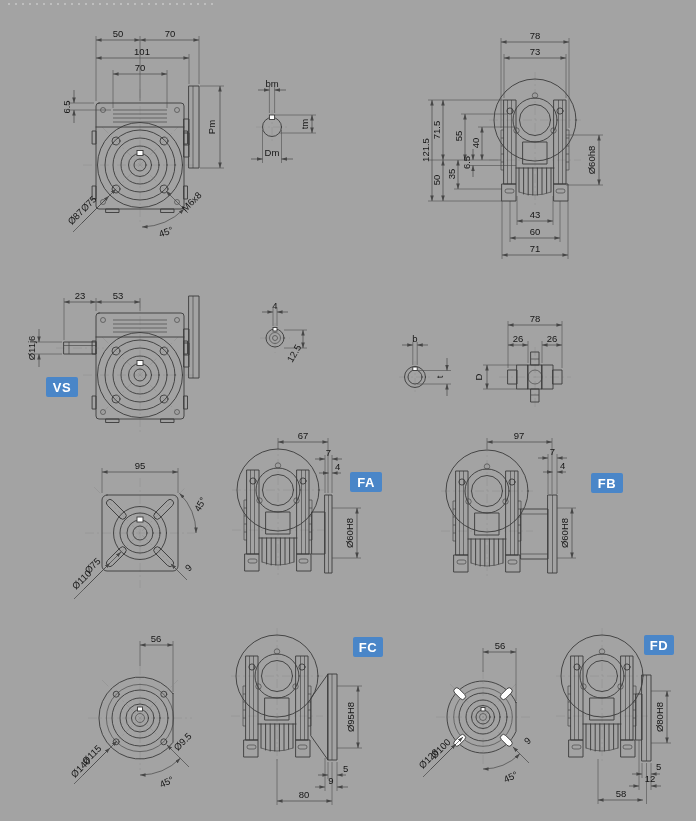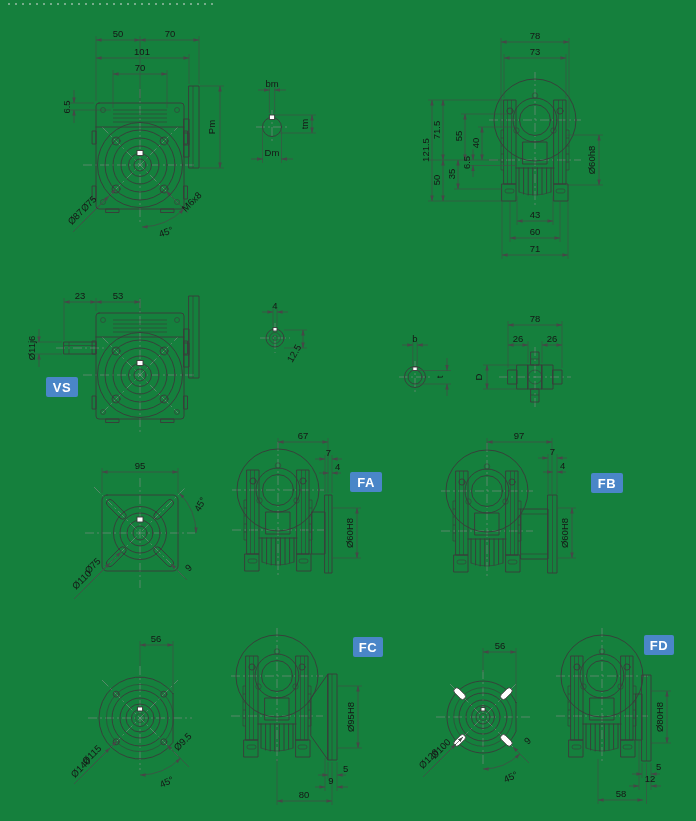--- a/index.html
+++ b/index.html
@@ -1,16 +1,16 @@
 <!DOCTYPE html>
 <html><head>
 <meta charset="utf-8">
 <style>
   html,body{margin:0;padding:0;background:#fff;}
-  #sheet{position:relative;width:696px;height:821px;background:#15803d;overflow:hidden;
+  #sheet{position:relative;width:696px;height:821px;background:#a3a3a3;overflow:hidden;
          font-family:"Liberation Sans",sans-serif;}
   svg{display:block}
   .ln{stroke:#3a3a3a;stroke-width:0.9;fill:none;stroke-linejoin:round;stroke-linecap:round;}
   .lnt{stroke:#3a3a3a;stroke-width:0.6;fill:none;}
   .fw{fill:#fff;stroke:#3a3a3a;stroke-width:0.9;}
   .cl{stroke:#909090;stroke-width:0.55;fill:none;stroke-dasharray:9 3 2 3;}
   .dim{stroke:#474747;stroke-width:0.7;fill:none;}
   .ext{stroke:#474747;stroke-width:0.55;fill:none;}
   text{font-family:"Liberation Sans",sans-serif;font-size:9.5px;fill:#161616;}
   .bt{fill:#ffffff;font-weight:bold;font-size:13px;letter-spacing:0.5px;}

